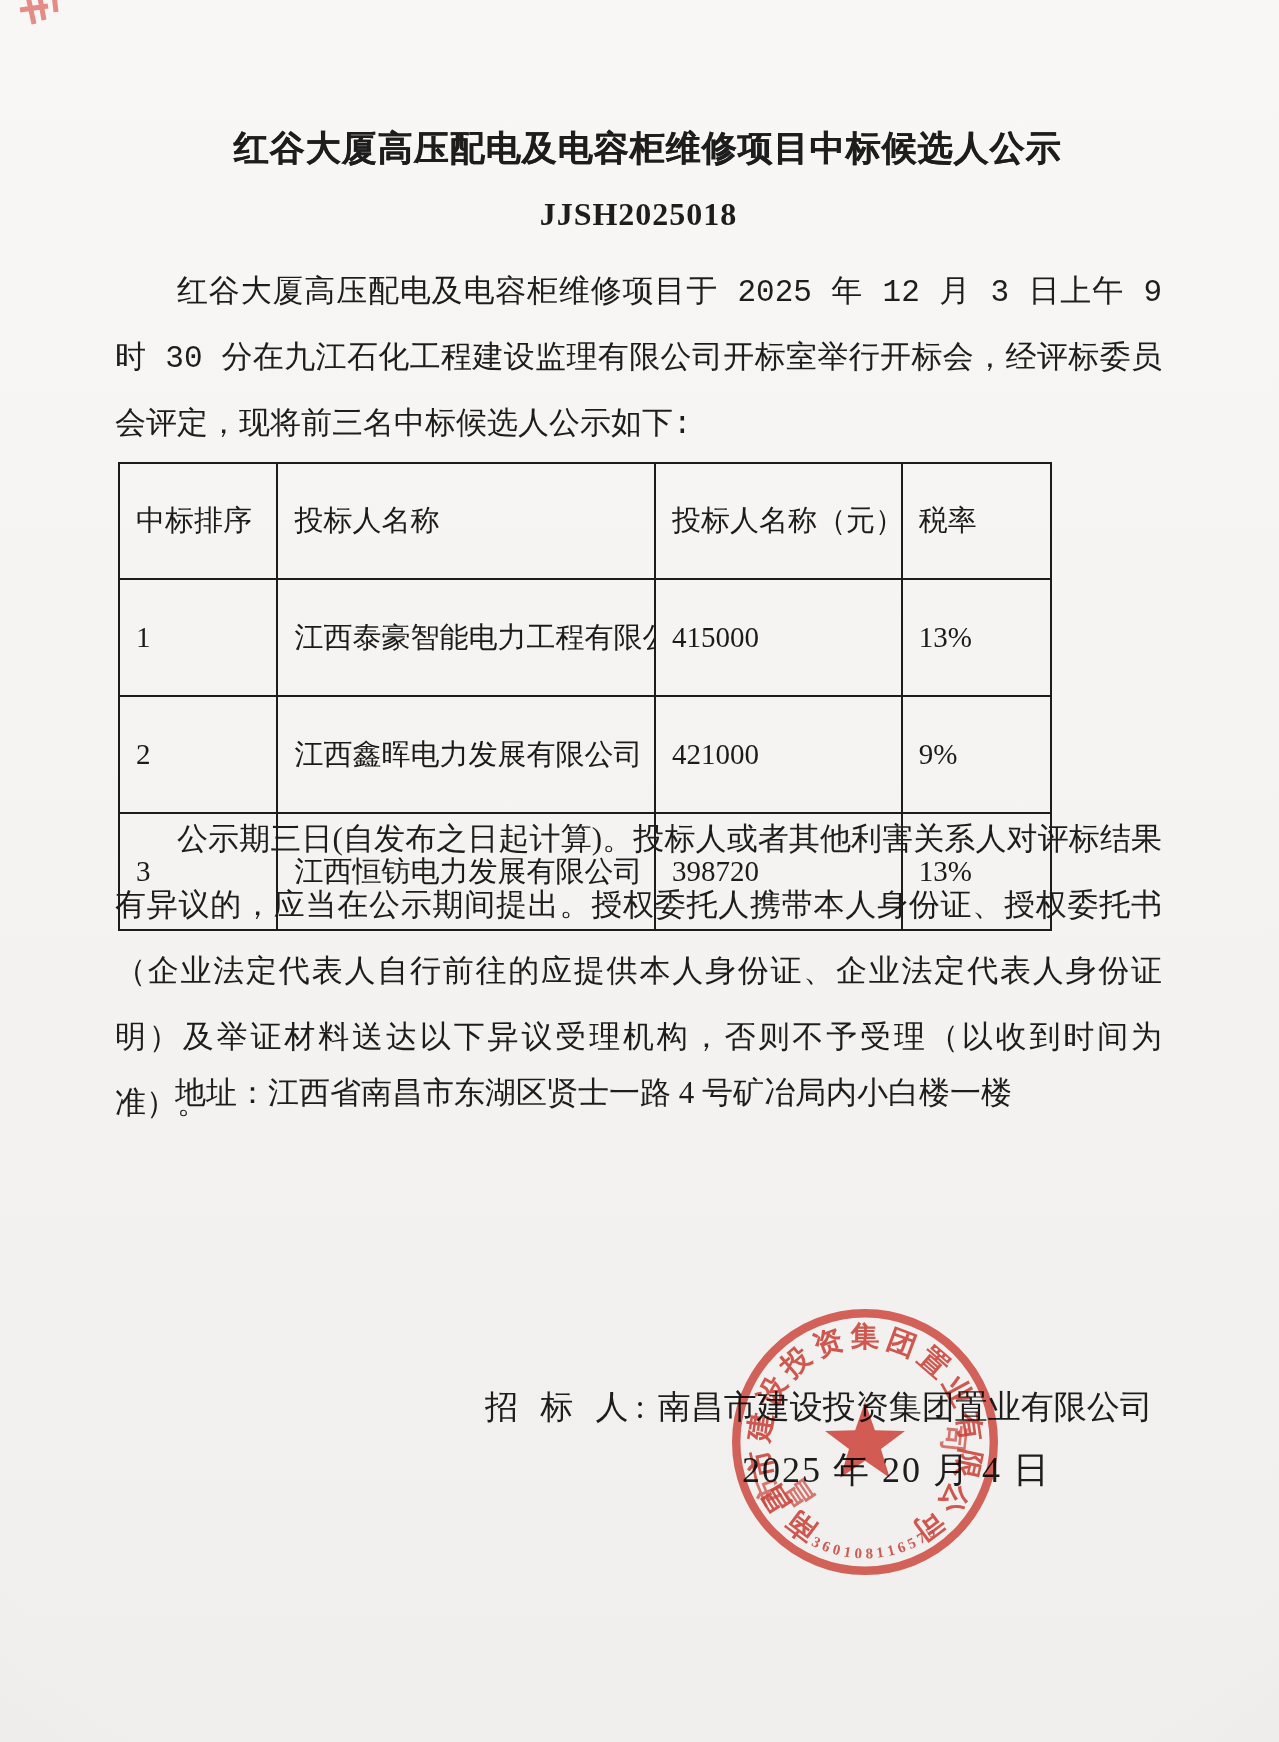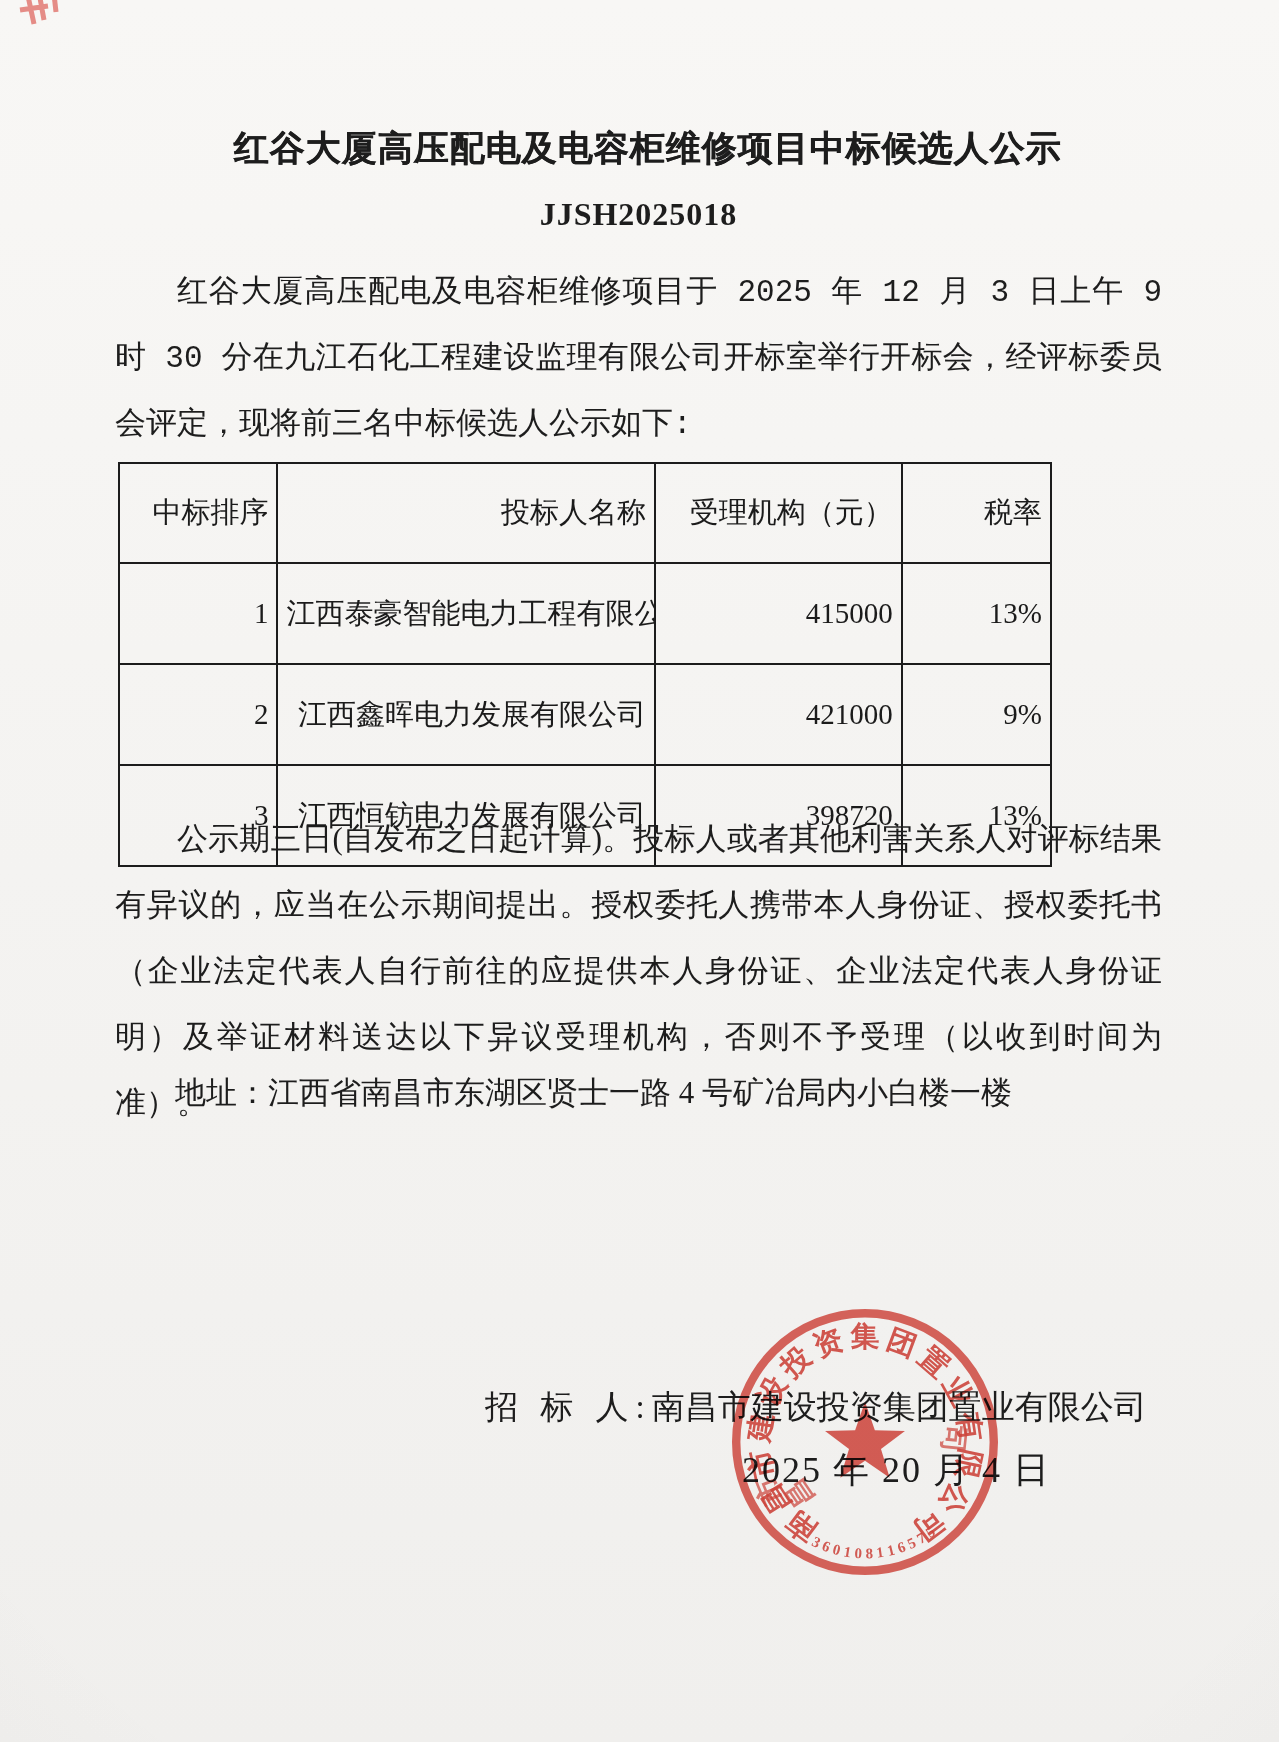--- a/index.html
+++ b/index.html
@@ -35,36 +35,36 @@
   }
   .para-intro{top:260px;font-family:Liberation Mono, monospace;}
   .para-notice{top:806px;}
   table.bid-table{
     position:absolute;top:462px;left:118px;width:934px;
     border-collapse:collapse;table-layout:fixed;
     font-size:29px;color:#1b1b1b;
   }
   table.bid-table th,table.bid-table td{
     border:2px solid #1c1c1c;
-    text-align:right;vertical-align:middle;
-    font-weight:normal;padding:8px;
+    text-align:left;vertical-align:middle;
+    font-weight:normal;padding:16px;
     overflow:hidden;white-space:nowrap;
   }
   table.bid-table thead th{height:82px;}
   table.bid-table tbody td{height:83px;}
   .contact{
     position:absolute;left:175px;top:1060px;width:990px;
     font-size:31px;line-height:65px;
   }
   .contact .phone-value{font-family:"Liberation Serif","DejaVu Serif",serif;font-weight:bold;letter-spacing:1px;}
   .tenderer-line{
     position:absolute;left:485px;top:1385px;
     font-size:33px;white-space:nowrap;
   }
-  .tenderer-line .label{letter-spacing:7px;}
+  .tenderer-line .label{letter-spacing:7px;margin-right:6px;}
   .date-line{
     position:absolute;left:742px;top:1446px;
     font-size:36px;letter-spacing:2px;white-space:nowrap;
   }
   .stamp{
     position:absolute;left:725px;top:1302px;
     width:280px;height:280px;
     mix-blend-mode:multiply;
     pointer-events:none;
   }
@@ -98,21 +98,21 @@
     <colgroup>
       <col style="width:17%">
         <col style="width:40.5%">
         <col style="width:26.5%">
         <col style="width:16%">
     </colgroup>
     <thead>
       <tr>
         <th>中标排序</th>
         <th>投标人名称</th>
-        <th>受理机构（元）</th>
+        <th>投标人名称（元）</th>
         <th>税率</th>
       </tr>
     </thead>
     <tbody>
       <tr>
         <td>1</td>
         <td>江西泰豪智能电力工程有限公司</td>
         <td>415000</td>
         <td>13%</td>
       </tr>

